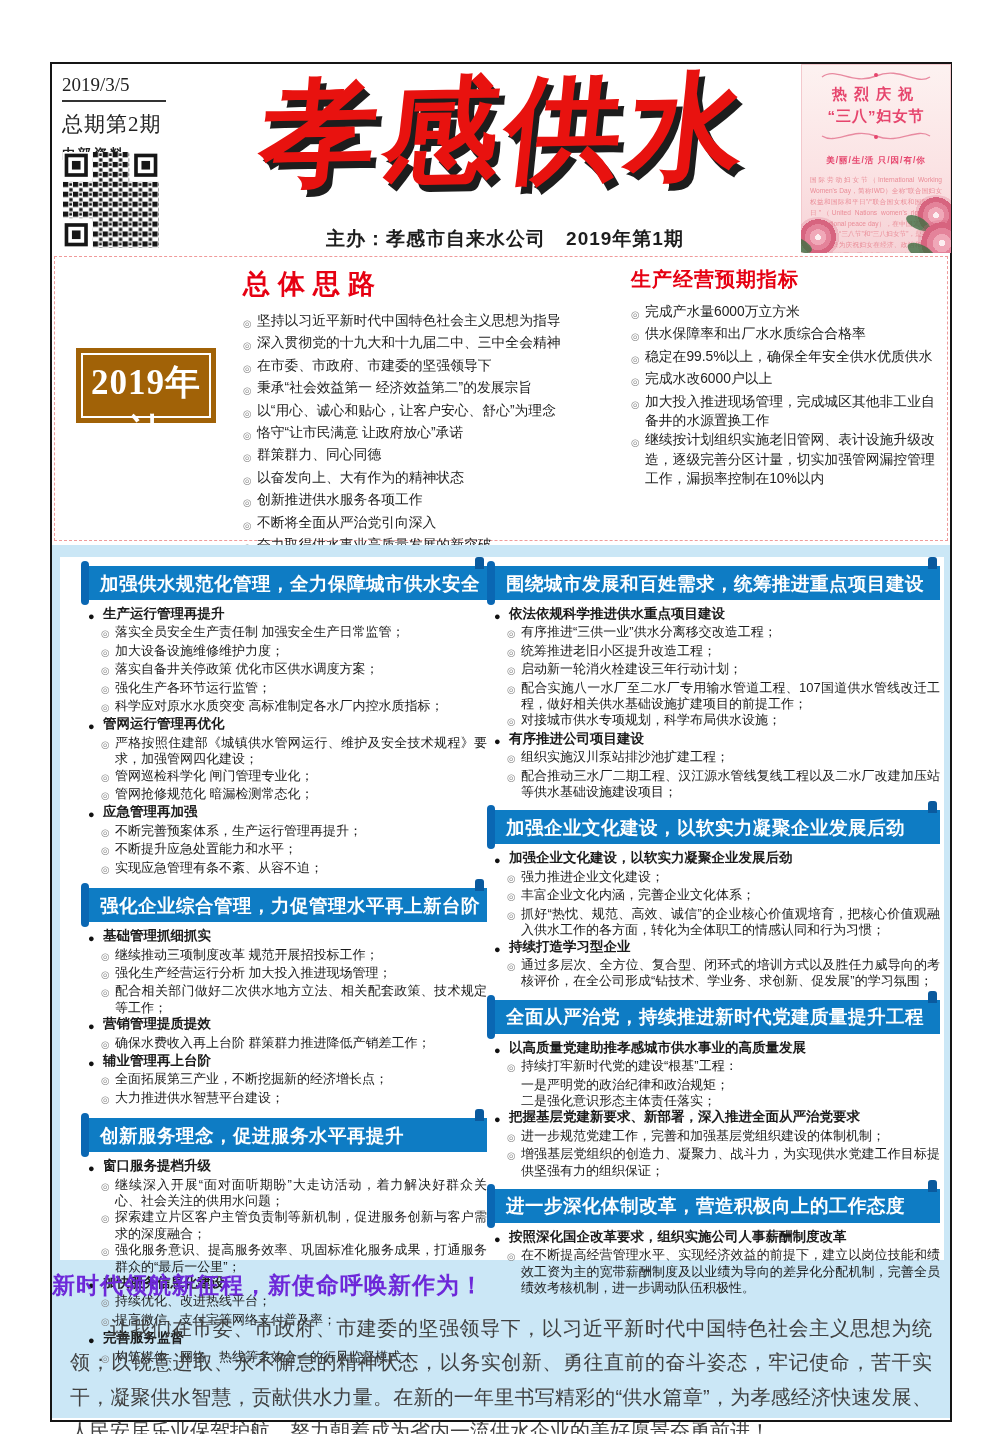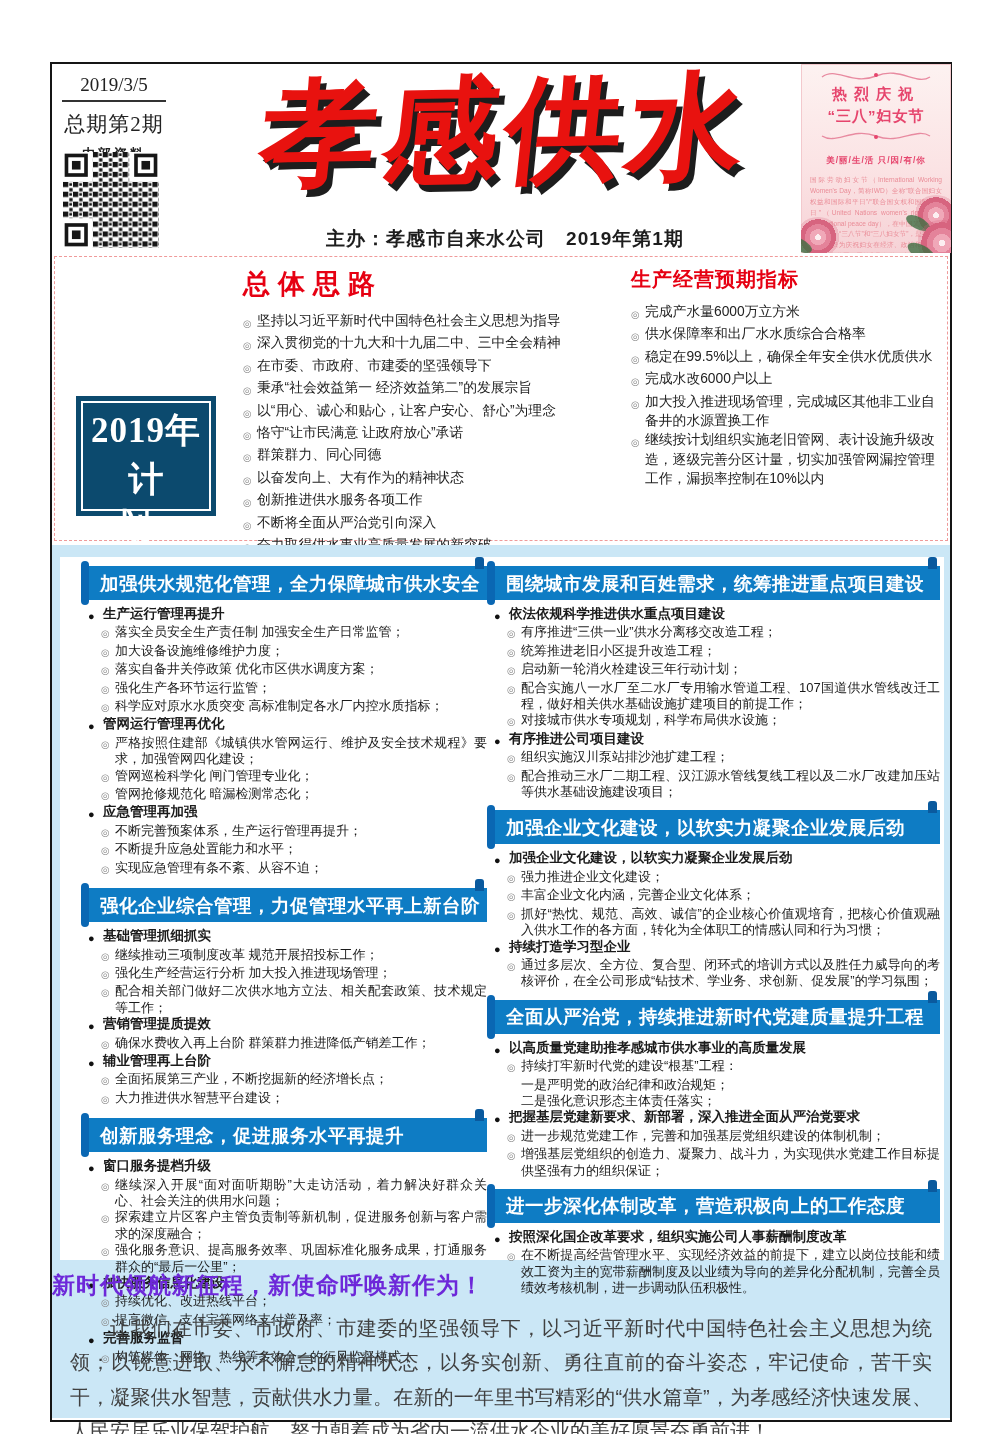--- a/index.html
+++ b/index.html
@@ -1,21 +1,21 @@
 <!DOCTYPE html>
 <html><head>
 <meta charset="utf-8">
 <style>
   html,body{margin:0;padding:0;background:#fff;}
   .page{position:relative;width:1000px;height:1434px;background:#fff;overflow:hidden;
         font-family:"Liberation Sans","DejaVu Sans",sans-serif;color:#1b1b1b;}
   .frame{position:absolute;left:50px;top:62px;width:898px;height:1356px;border:2.5px solid #151515;}
 
   
-  .datebox{position:absolute;left:62px;top:74px;width:104px;text-align:center;}
+  .datebox{position:absolute;left:62px;top:74px;width:104px;text-align:left;}
   .date{font-family:"Liberation Serif",serif;font-size:19px;color:#222;border-bottom:2px solid #333;padding-bottom:4px;}
   .issue{font-family:"Liberation Serif",serif;font-size:21px;color:#222;margin-top:8px;letter-spacing:1px;}
   .internal{font-size:13px;font-weight:bold;margin-top:7px;letter-spacing:3px;color:#222;}
   .qr{position:absolute;left:63px;top:152px;}
   .bigtitle{position:absolute;left:205px;top:52px;width:600px;height:168px;
             font-family:"Liberation Serif","DejaVu Serif",serif;font-weight:bold;font-size:116px;
             color:#e8120f;text-shadow:6px 7px 0 #1d1d1d;transform:skewX(-7deg) rotate(-1deg);
             text-align:center;line-height:158px;letter-spacing:6px;white-space:nowrap;}
   .publisher{position:absolute;left:205px;top:226px;width:600px;text-align:center;
              font-size:19px;font-weight:bold;color:#1d1d1d;letter-spacing:1px;}
@@ -32,22 +32,22 @@
   .rose{position:absolute;width:46px;height:42px;border-radius:50%;
         background:radial-gradient(circle at 50% 48%,#fceff1 0 3px,#f0a8b8 3px 8px,#e4839a 8px 13px,#d7647f 13px 18px,rgba(215,100,127,.25) 18px 21px,transparent 21px);}
   .rose::before{content:"";position:absolute;left:-8px;top:22px;width:26px;height:12px;border-radius:50%;
         background:#3f6f43;transform:rotate(28deg);opacity:.8;}
   .rose.r1{left:-6px;bottom:-6px;}
   .rose.r2{right:-8px;bottom:16px;}
   .rose.r3{right:-14px;bottom:-12px;transform:scale(1.15);}
 
   
   .plan{position:absolute;left:54px;top:256px;width:892px;height:283px;border:1px dashed #ef9a9a;background:#fff;}
-  .badge{position:absolute;left:21px;top:91px;width:140px;height:120px;background:#0c4a6e;color:#fff;
-         text-align:center;font-family:"Liberation Serif",serif;font-weight:bold;margin-top:48px;}
+  .badge{position:absolute;left:21px;top:91px;width:140px;height:75px;background:#a16207;color:#fff;
+         text-align:center;font-family:"Liberation Serif",serif;font-weight:bold;}
   .badge::after{content:"";position:absolute;left:5px;top:5px;right:5px;bottom:5px;border:2px solid #fff;}
   .badge .b1{display:block;font-size:35px;margin-top:11px;letter-spacing:1px;}
   .badge .b2{display:block;font-size:35px;margin-top:2px;letter-spacing:26px;text-indent:26px;}
   .plancol{position:absolute;top:7px;}
   .plancol h2{margin:2px 0 9px;font-family:"Liberation Serif",serif;font-weight:bold;color:#e60012;}
   .colA{left:188px;width:384px;}
   .colA h2{font-size:27px;letter-spacing:8px;}
   .colB{left:576px;width:316px;}
   .colB h2{font-size:20px;letter-spacing:1px;}
   .prow{display:flex;font-size:13.8px;line-height:19.4px;color:#222;}

